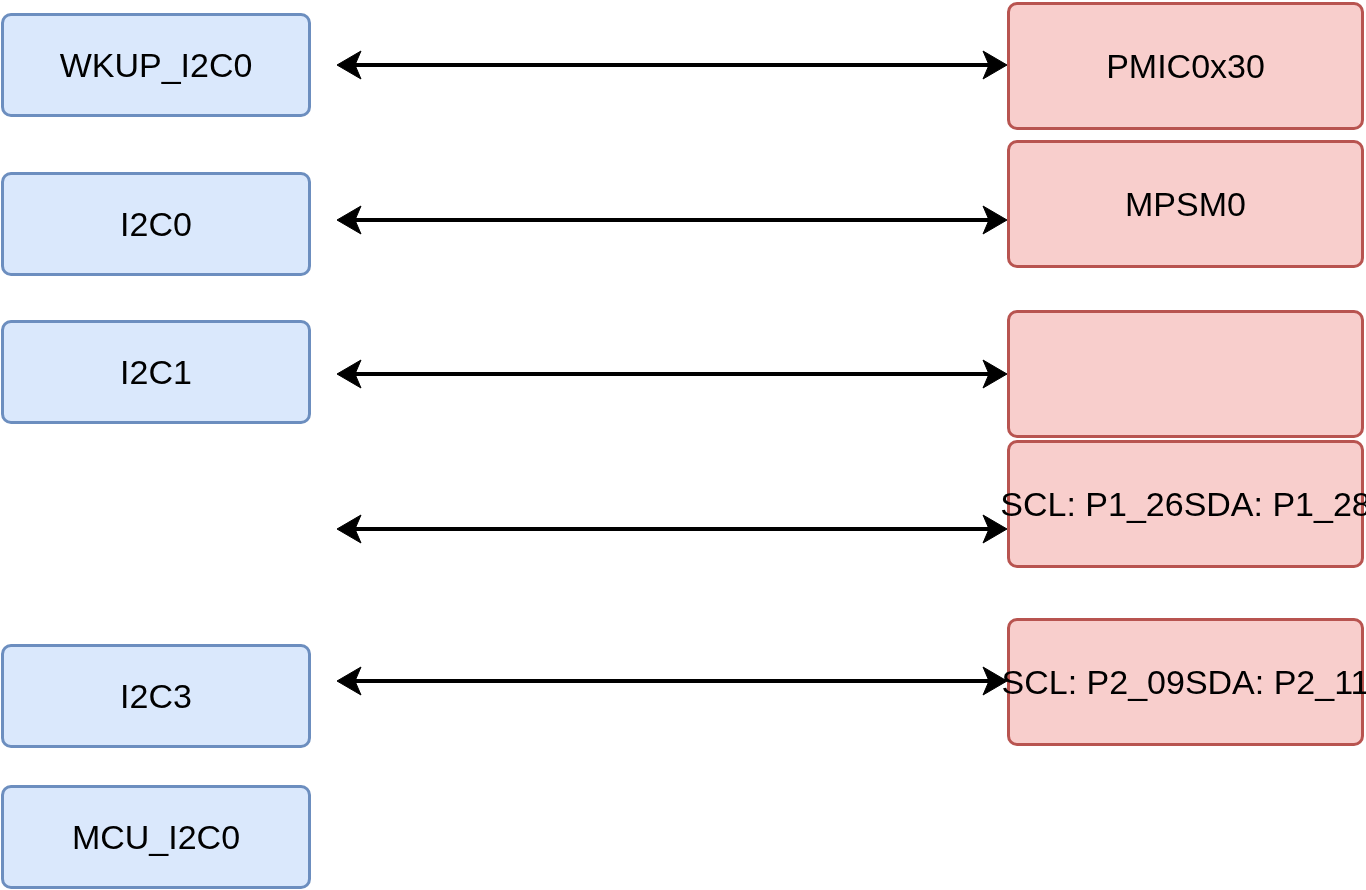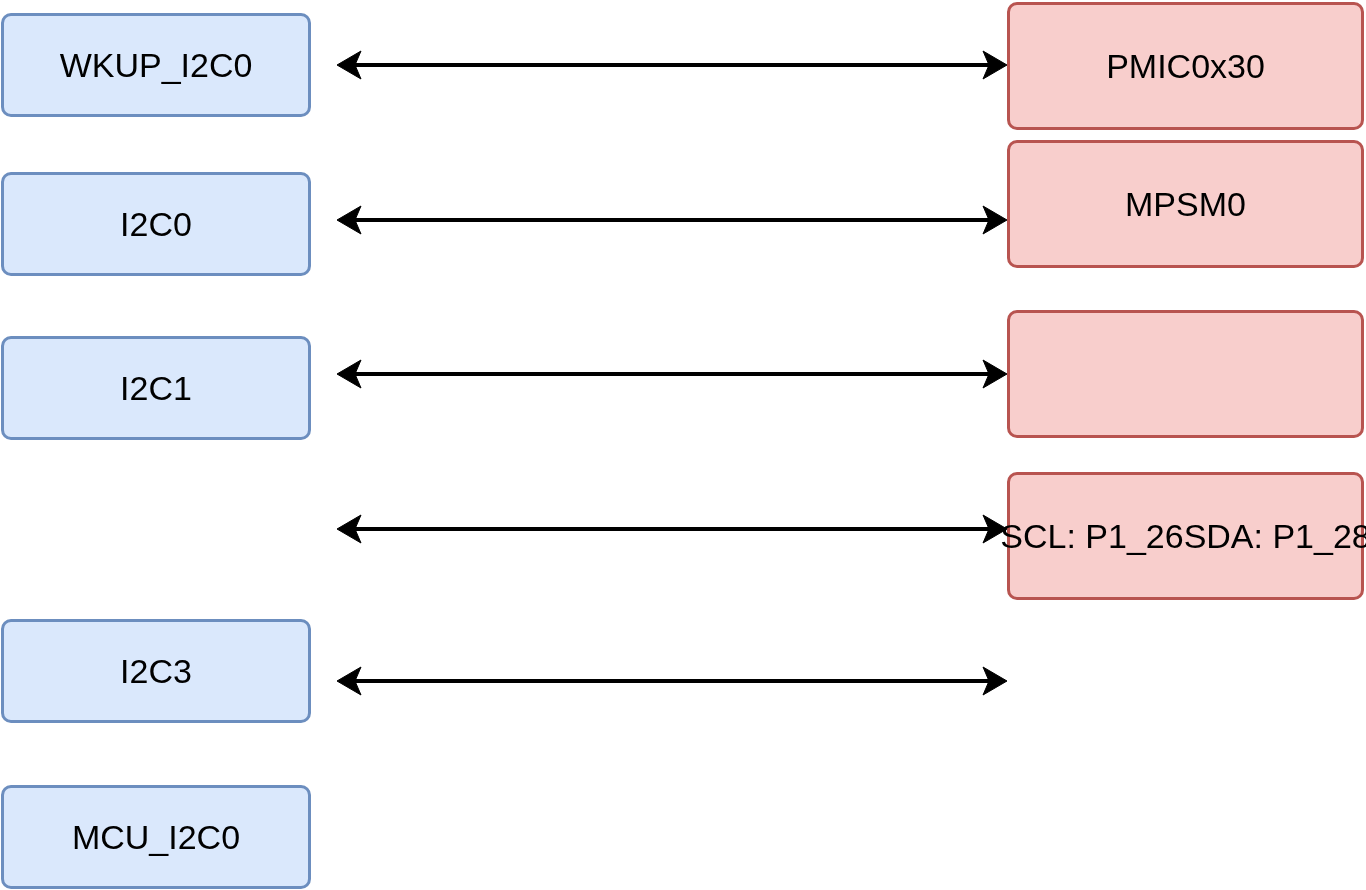--- a/index.html
+++ b/index.html
@@ -68,42 +68,46 @@
 <body>
 
 <div class="canvas">
 
   <div class="node controller" style="top:13px">
     <span class="line">WKUP_I2C0</span>
   </div>
   <div class="node controller" style="top:172px">
     <span class="line">I2C0</span>
   </div>
-  <div class="node controller" style="top:336px">
+  <div class="node controller" style="top:320px">
     <span class="line">I2C1</span>
   </div>
-  <div class="node controller" style="top:619px">
+  <div class="node controller" style="top:644px">
     <span class="line">I2C3</span>
   </div>
   <div class="node controller" style="top:785px">
     <span class="line">MCU_I2C0</span>
   </div>
 
   <div class="node peripheral" style="top:2px">
     <div class="line">PMIC</div>
     <div class="line">0x30</div>
   </div>
   <div class="node peripheral" style="top:140px">
     <div class="line">MPSM0</div>
   </div>
   <div class="node peripheral" style="top:310px">
   </div>
-  <div class="node peripheral" style="top:472px">
+  <div class="node peripheral" style="top:440px">
     <div class="line">SCL: P1_26</div>
     <div class="line">SDA: P1_28</div>
+  </div>
+  <div class="node peripheral" style="top:618px">
+    <div class="line">SCL: P2_09</div>
+    <div class="line">SDA: P2_11</div>
   </div>
 
   <div class="arrow" style="top:49px">
     <svg viewBox="0 0 672 32" width="672" height="32">
       <line x1="16" y1="16" x2="656" y2="16"></line>
       <polygon points="1,16 25,2 19,16 25,30"></polygon>
       <polygon points="671,16 647,2 653,16 647,30"></polygon>
     </svg>
   </div>
   <div class="arrow" style="top:204px">

